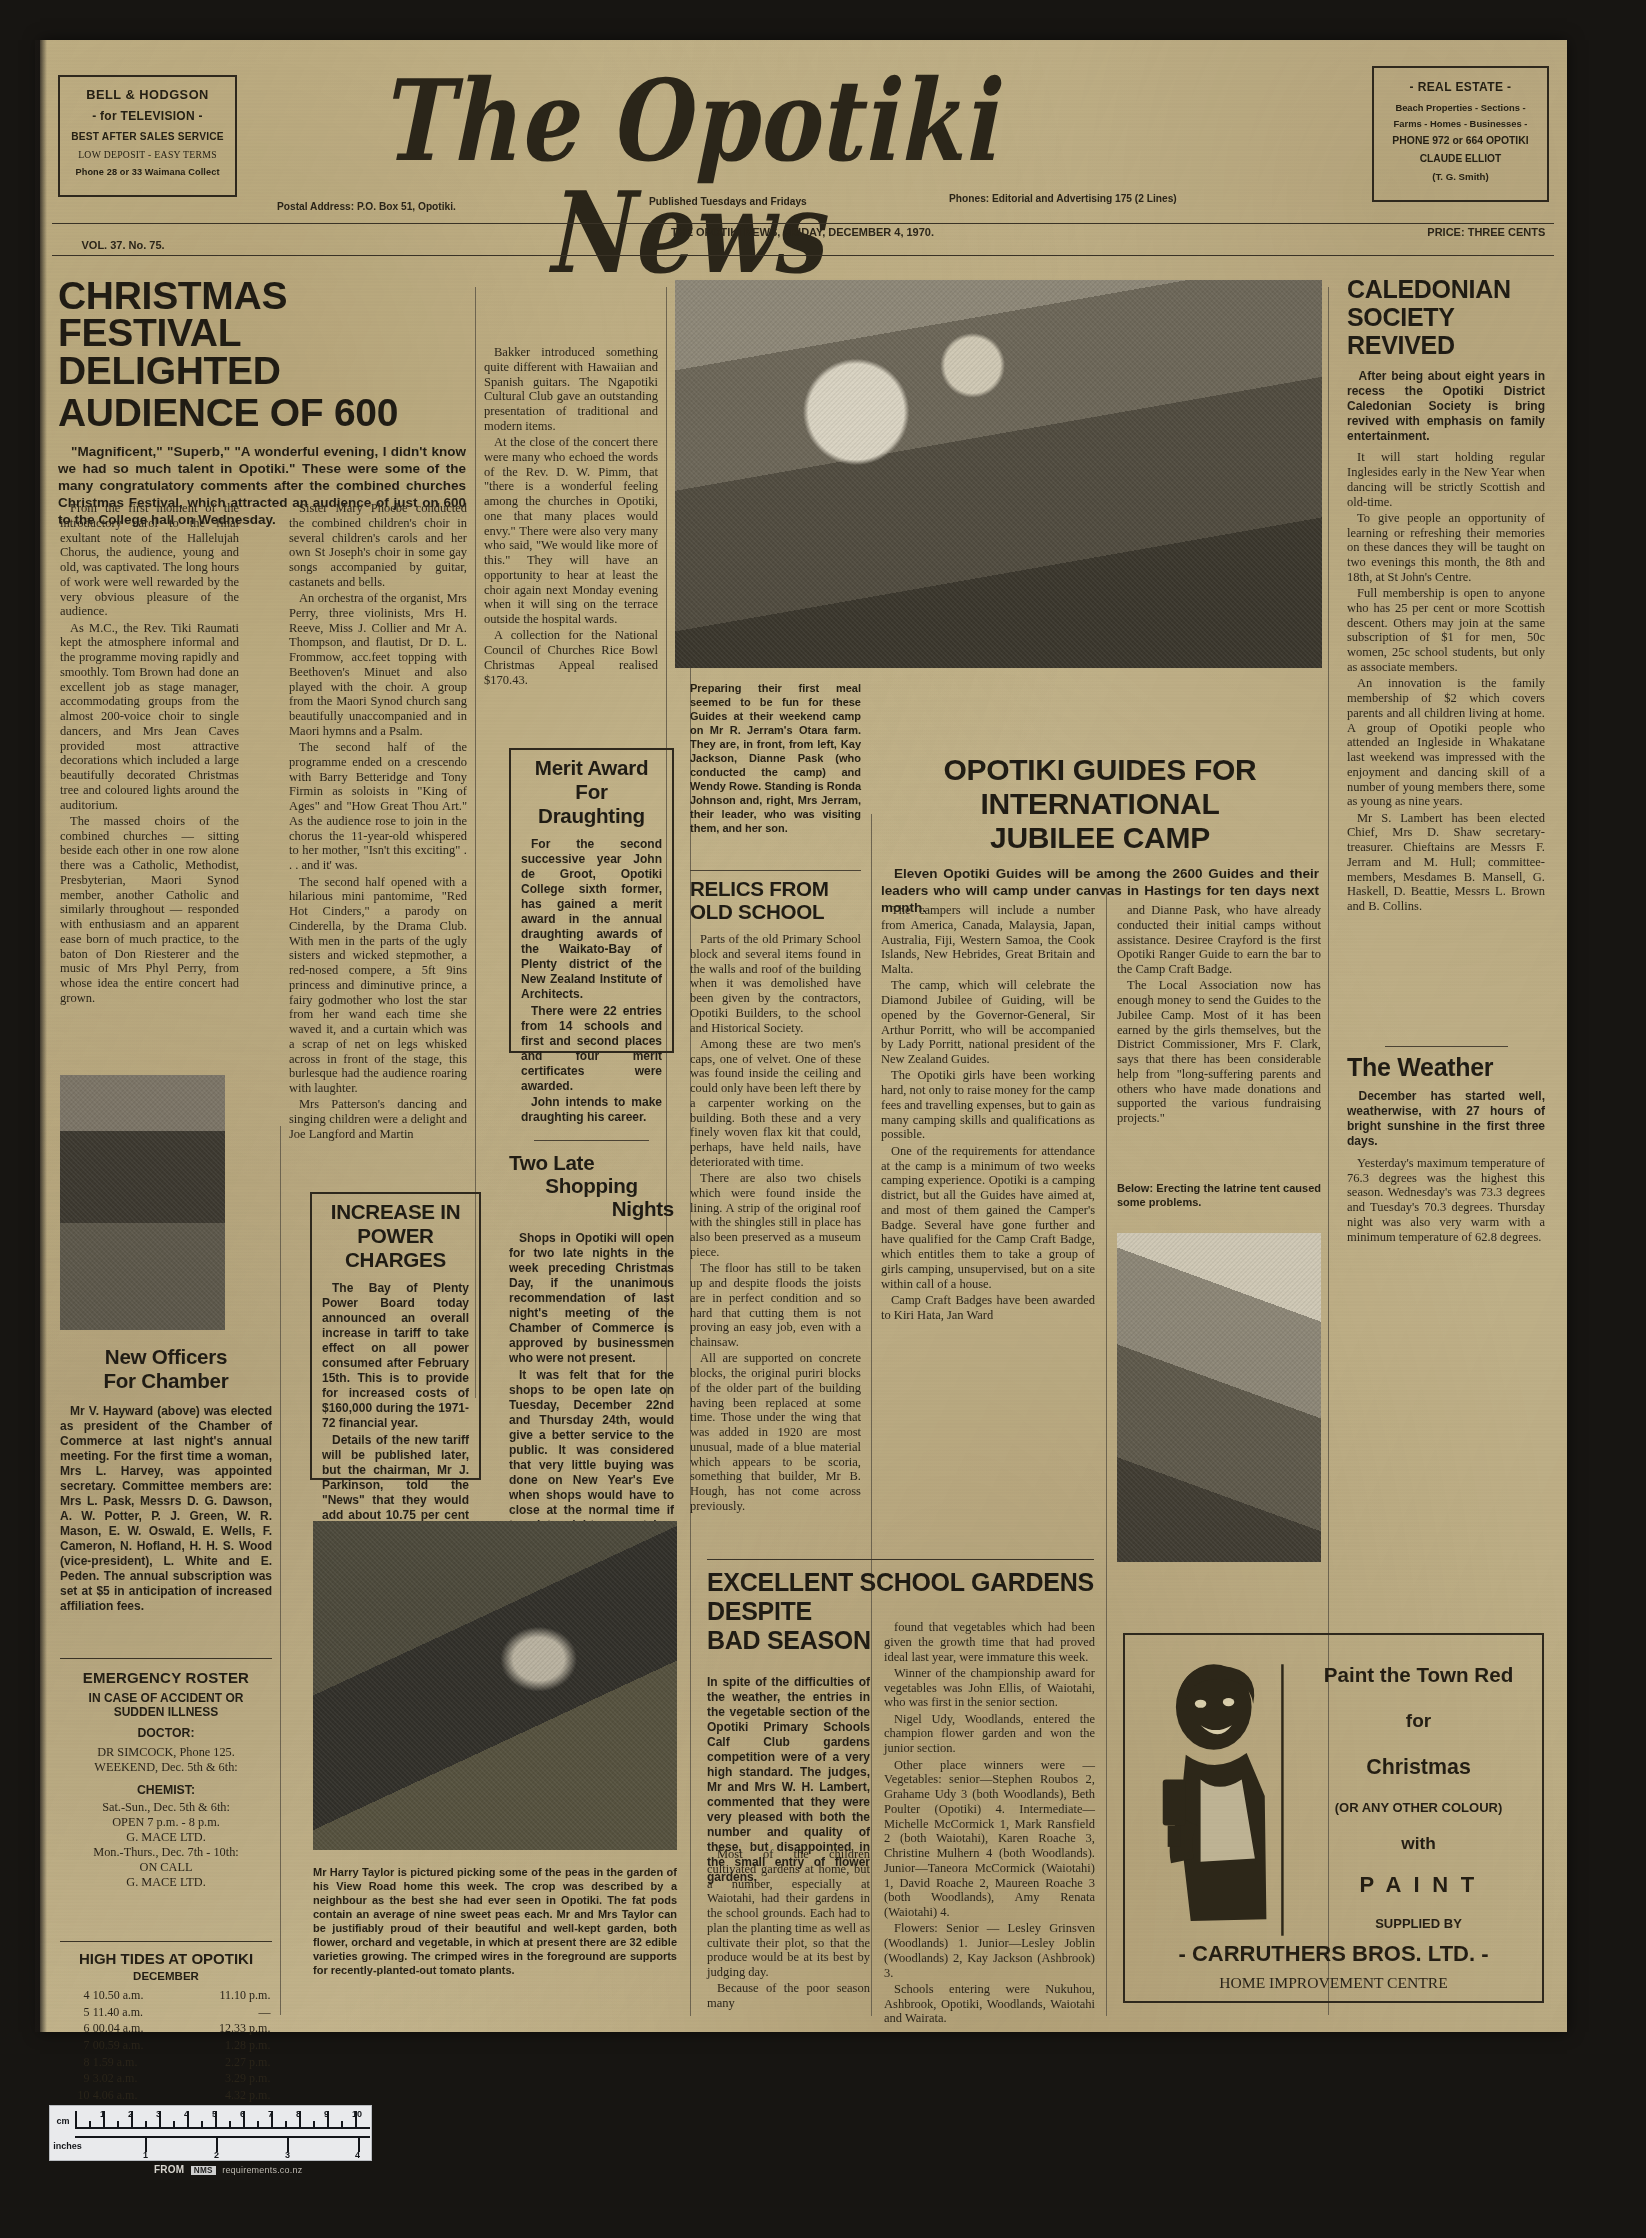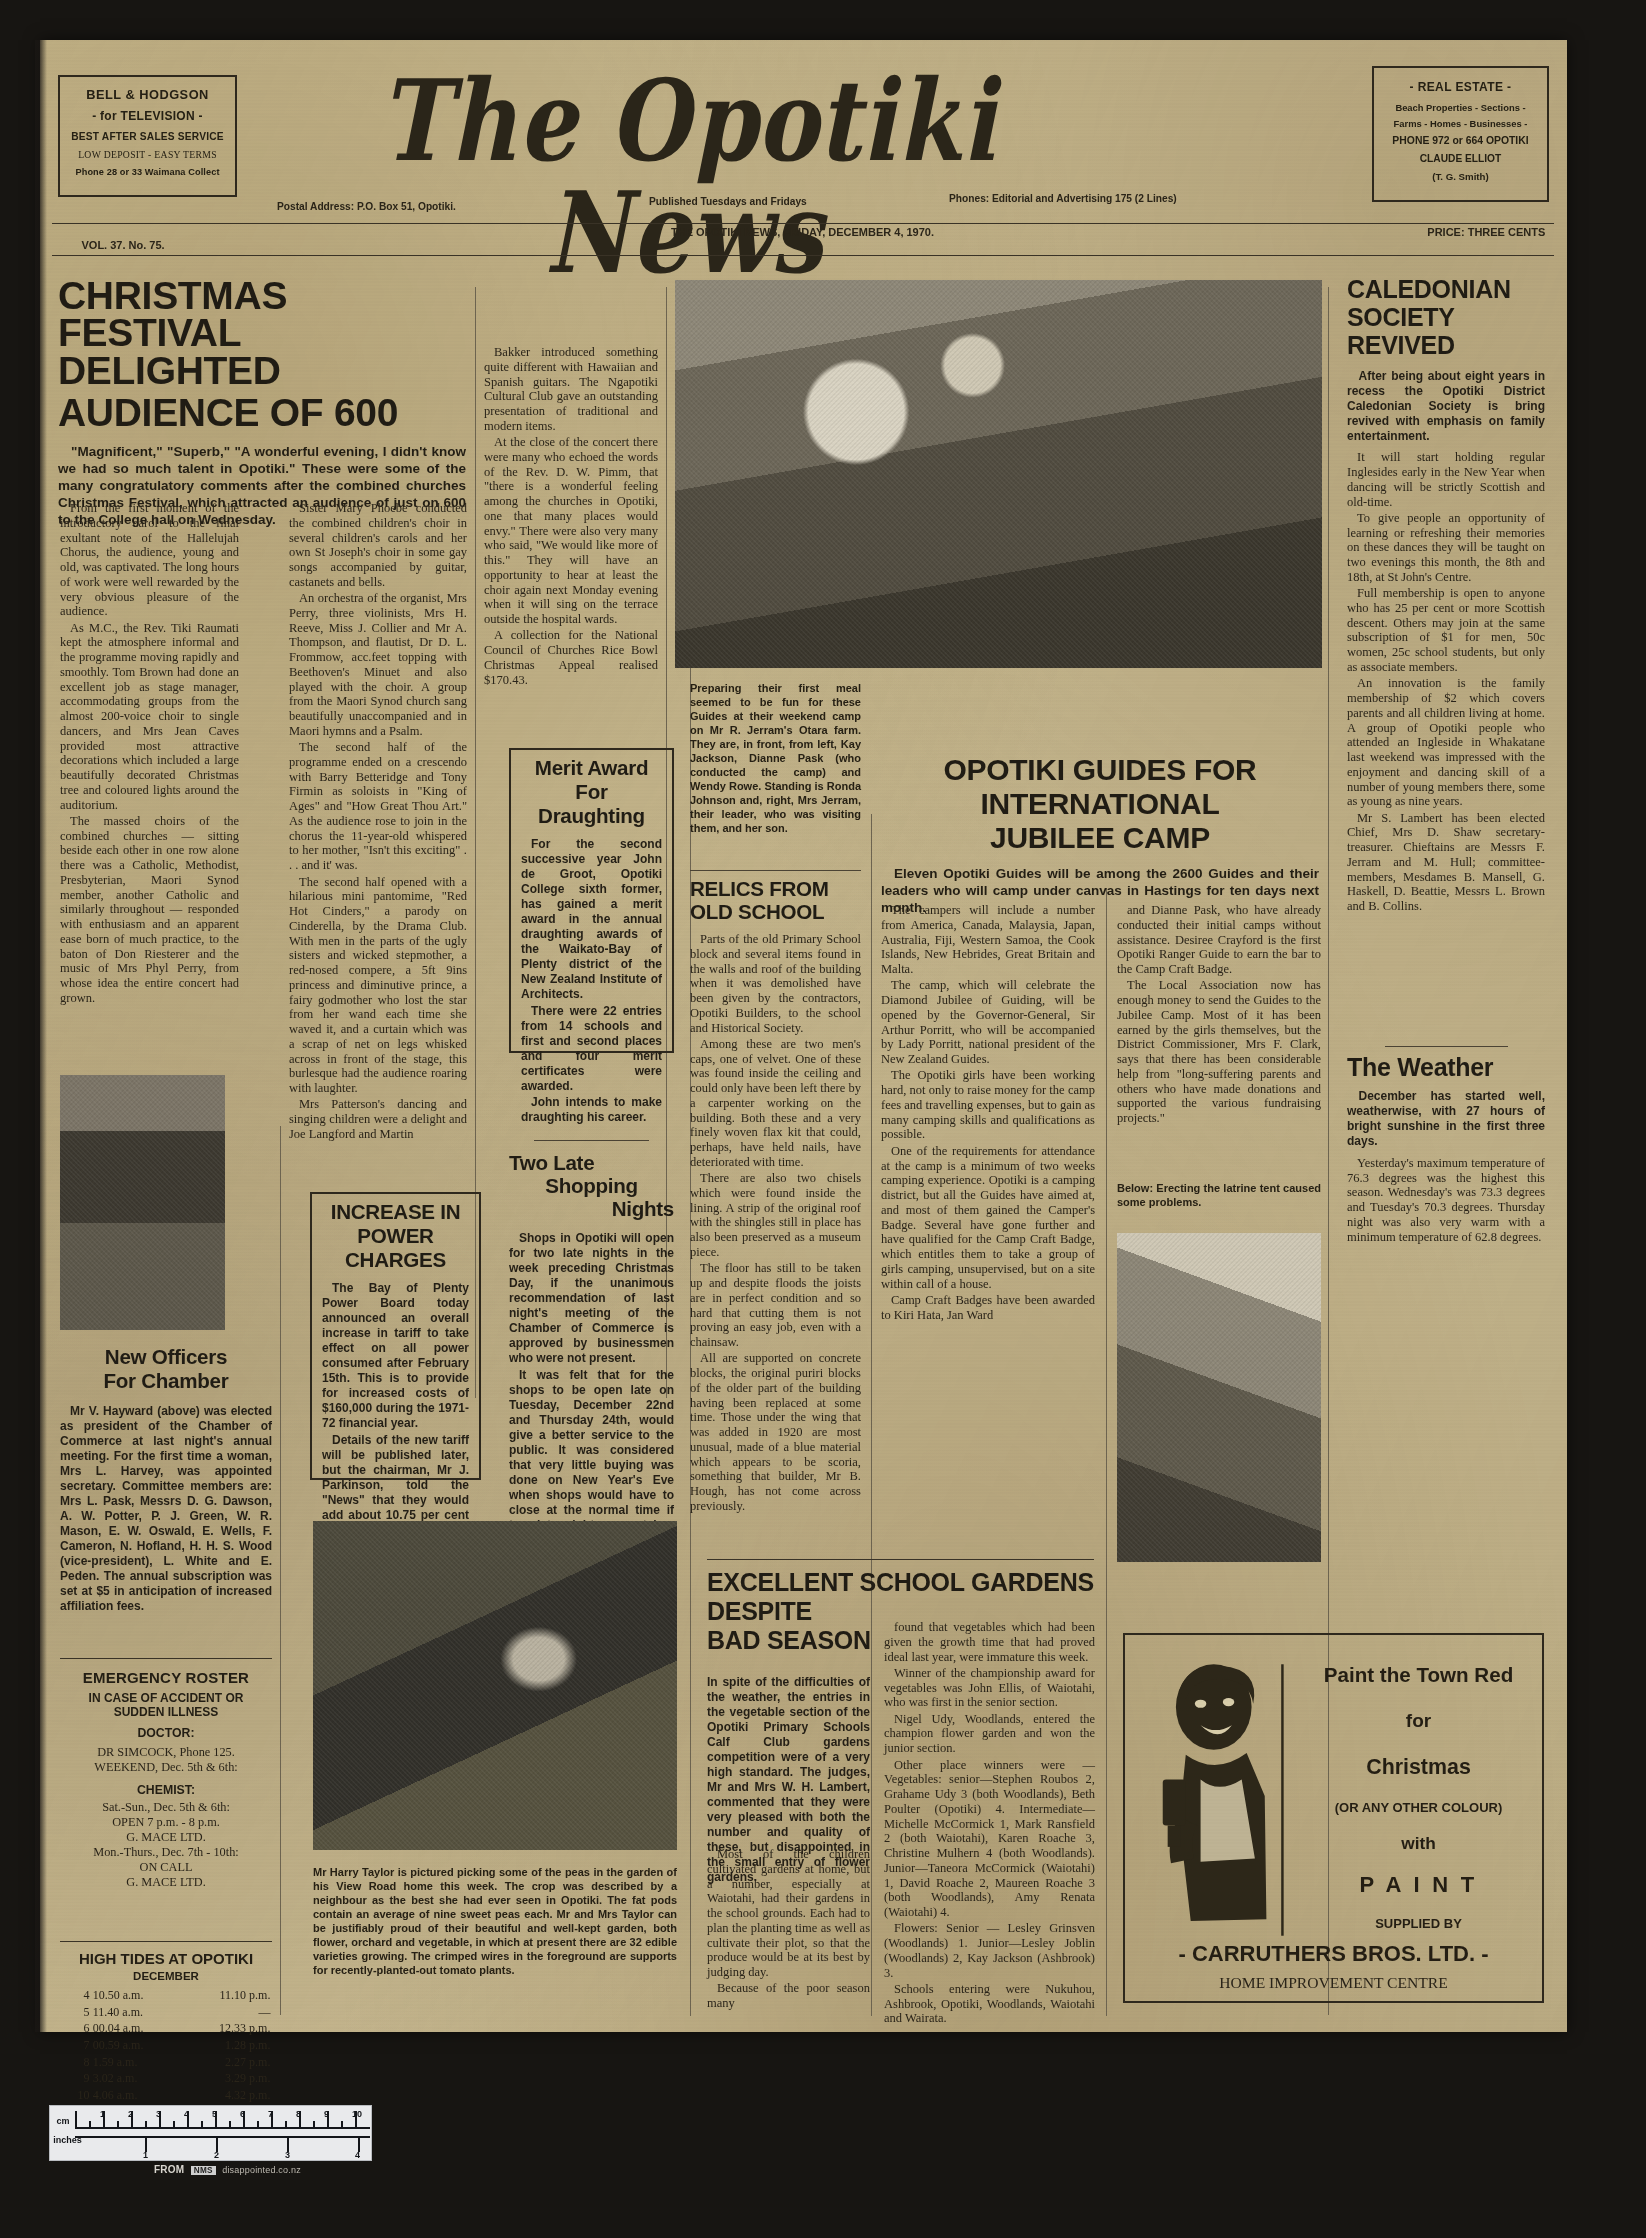--- a/index.html
+++ b/index.html
@@ -446,21 +446,21 @@
     <div class="sans" style="position:absolute;left:0;right:0;top:306px;text-align:center;font-weight:bold;font-size:22px;color:#241e13">- CARRUTHERS BROS. LTD. -</div>
     <div class="ser" style="position:absolute;left:0;right:0;top:339px;text-align:center;font-size:15.6px;color:#2a2419">HOME IMPROVEMENT CENTRE</div>
   </div>
 
 </div>
 </div>
 
 <div id="scalewrap">
   <div id="scale">
     <div class="lbl" style="left:6.6px;top:10px;">cm</div>
-    <div class="lbl" style="left:3.3px;top:29px;">inches</div>
+    <div class="lbl" style="left:3.3px;top:35px;">inches</div>
     <div class="tick" style="left:25px;top:5px;width:1.6px;height:18px;"></div>
     <div class="tick" style="left:25px;top:21.4px;width:295px;height:1.6px;"></div>
     <div class="tick" style="left:25px;top:30px;width:295px;height:1.6px;"></div>
     <div id="cmticks">
         <div class="tick" style="left: 53px; top: 5px; width: 1.6px; height: 16.5px;"></div>
         <div class="tick" style="left: 39px; top: 15px; width: 1.6px; height: 6.6px;"></div>
         <div class="num" style="left: 50px; top: 3.3px;">1</div>
         <div class="tick" style="left: 81px; top: 5px; width: 1.6px; height: 16.5px;"></div>
         <div class="tick" style="left: 67px; top: 15px; width: 1.6px; height: 6.6px;"></div>
         <div class="num" style="left: 78px; top: 3.3px;">2</div>
@@ -496,16 +496,16 @@
         <div class="num" style="left: 164px; top: 44px;">2</div>
         <div class="tick" style="left: 237px; top: 31px; width: 1.6px; height: 15px;"></div>
         <div class="num" style="left: 235px; top: 44px;">3</div>
         <div class="tick" style="left: 308px; top: 31px; width: 1.6px; height: 15px;"></div>
         <div class="num" style="left: 305px; top: 44px;">4</div>
       </div>
   </div>
   <div id="nzms">
     <span>FROM</span>
     <span class="chip">NMS</span>
-    <span class="url">disappointed.co.nz</span>
+    <span class="url">requirements.co.nz</span>
   </div>
 </div>
 
 
 </body></html>

